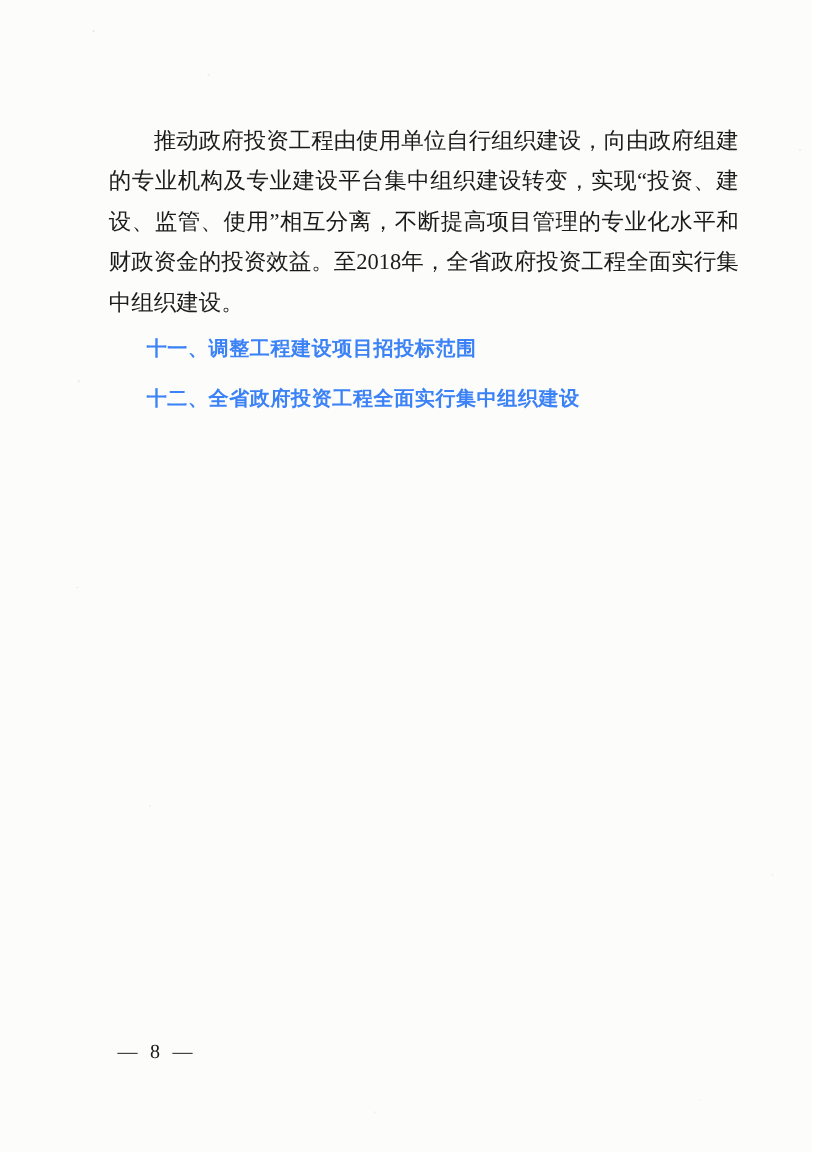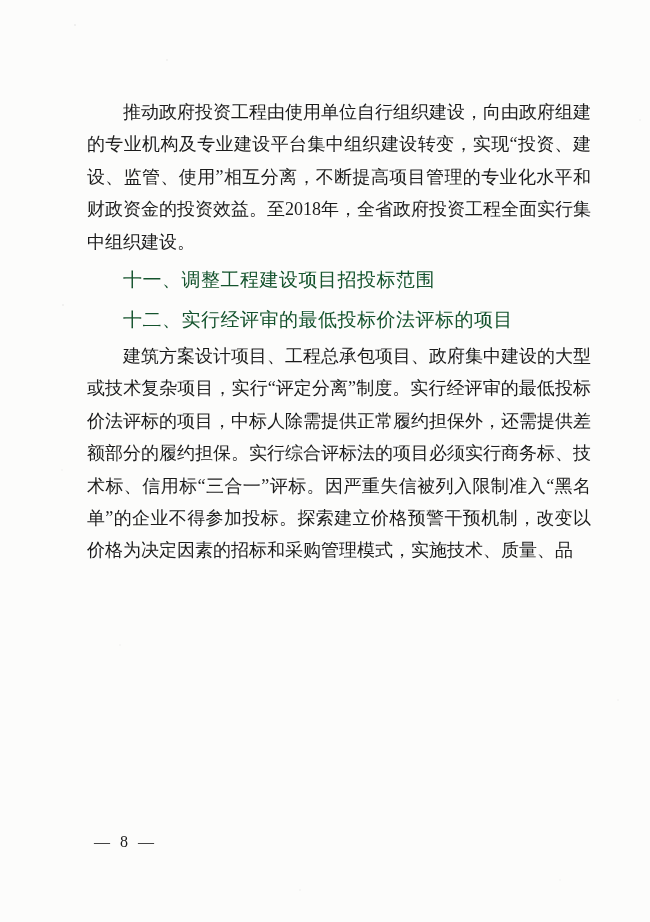--- a/index.html
+++ b/index.html
@@ -45,41 +45,40 @@
     line-height: 32.4px;
     text-align: justify;
     text-justify: inter-character;
     text-indent: 2em;
     color: #1b1b1b;
     word-break: break-all;
   }
   .heading {
     margin: 4px 0 2px 0;
     font-family: "Liberation Sans", "DejaVu Sans", sans-serif;
-    font-weight: normal;
-    font-size: 19px;
+    font-weight: bold;
+    font-size: 16px;
     line-height: 36px;
     text-indent: 1.9em;
     letter-spacing: 0.5px;
-    color: #14532d;
+    color: #3b82f6;
   }
   .page-number {
     position: absolute;
     left: 94px;
     top: 833px;
     font-size: 16px;
     letter-spacing: 3px;
     color: #1b1b1b;
     font-family: "Liberation Serif", "DejaVu Serif", serif;
   }
 </style>
 </head>
 <body>
 
 <div class="page">
   <div class="content">
     <p class="paragraph">推动政府投资工程由使用单位自行组织建设，向由政府组建的专业机构及专业建设平台集中组织建设转变，实现“投资、建设、监管、使用”相互分离，不断提高项目管理的专业化水平和财政资金的投资效益。至2018年，全省政府投资工程全面实行集中组织建设。</p>
     <h2 class="heading">十一、调整工程建设项目招投标范围</h2>
-    <h2 class="heading">十二、实行经评审的最低投标价法评标的项目</h2>
-    <p class="paragraph">建筑方案设计项目、工程总承包项目、政府集中建设的大型或技术复杂项目，实行“评定分离”制度。实行经评审的最低投标价法评标的项目，中标人除需提供正常履约担保外，还需提供差额部分的履约担保。实行综合评标法的项目必须实行商务标、技术标、信用标“三合一”评标。因严重失信被列入限制准入“黑名单”的企业不得参加投标。探索建立价格预警干预机制，改变以价格为决定因素的招标和采购管理模式，实施技术、质量、品</p>
+    <h2 class="heading">十二、全省政府投资工程全面实行集中组织建设</h2>
   </div>
   <div class="page-number">— 8 —</div>
 </div>
 
 </body></html>

